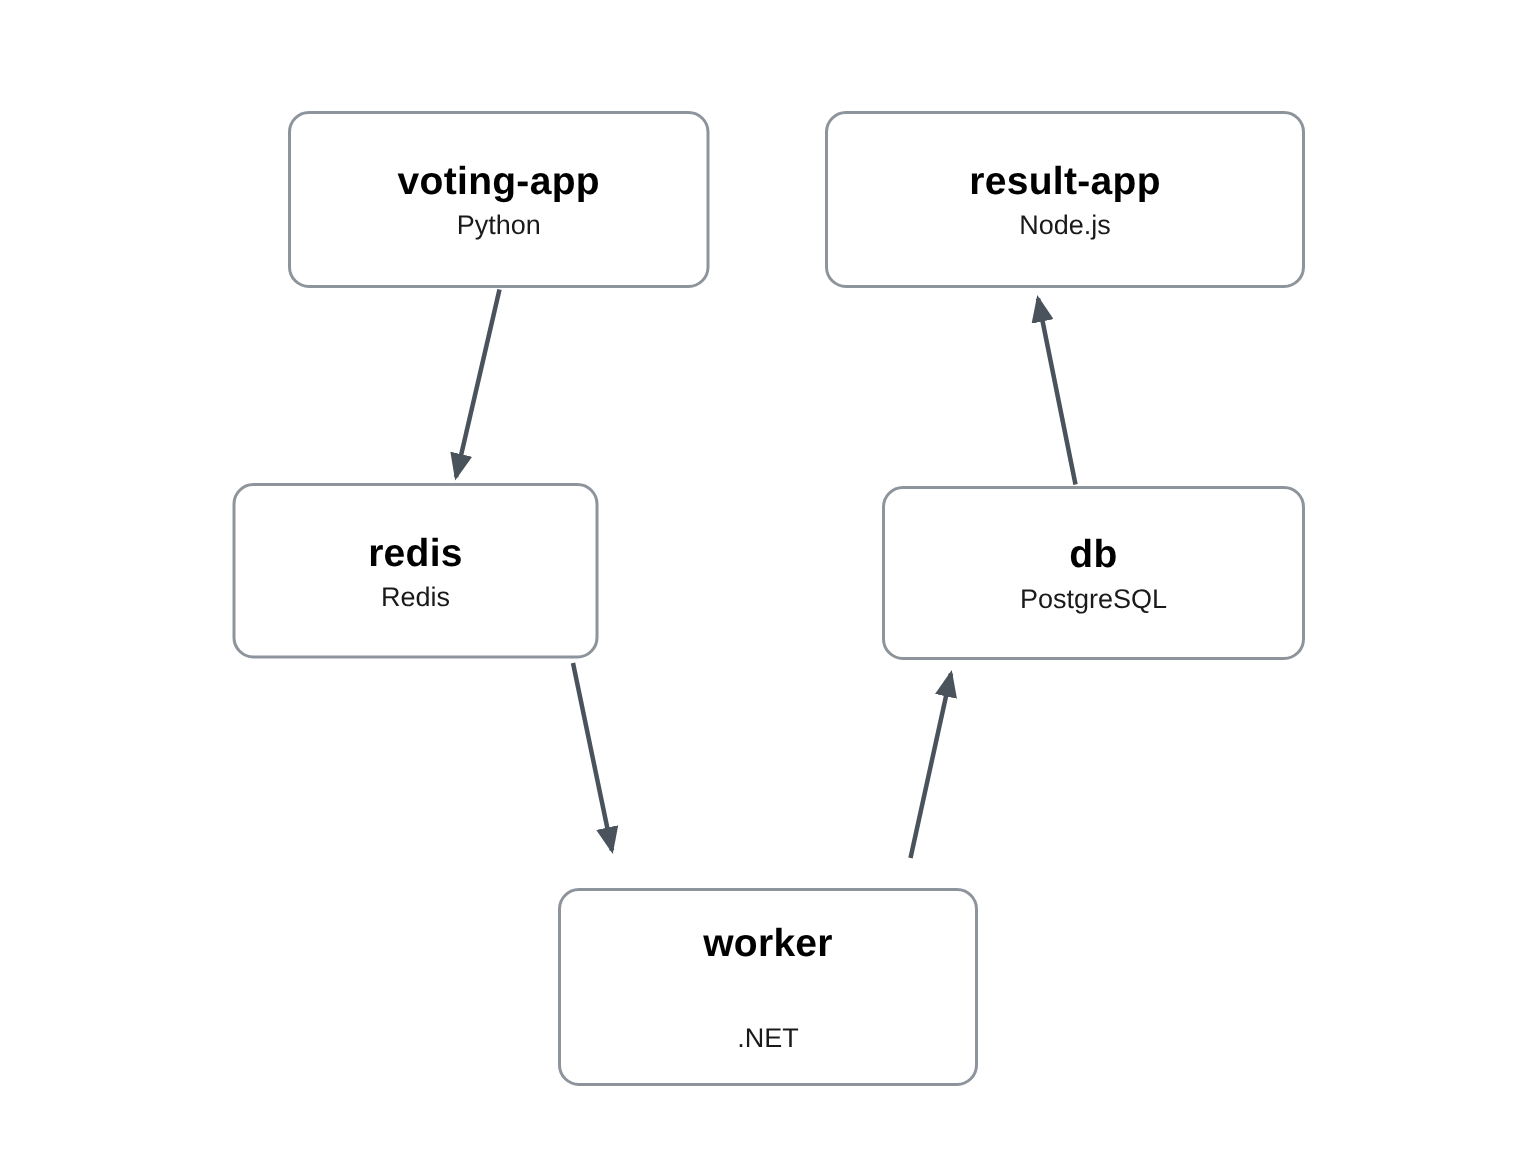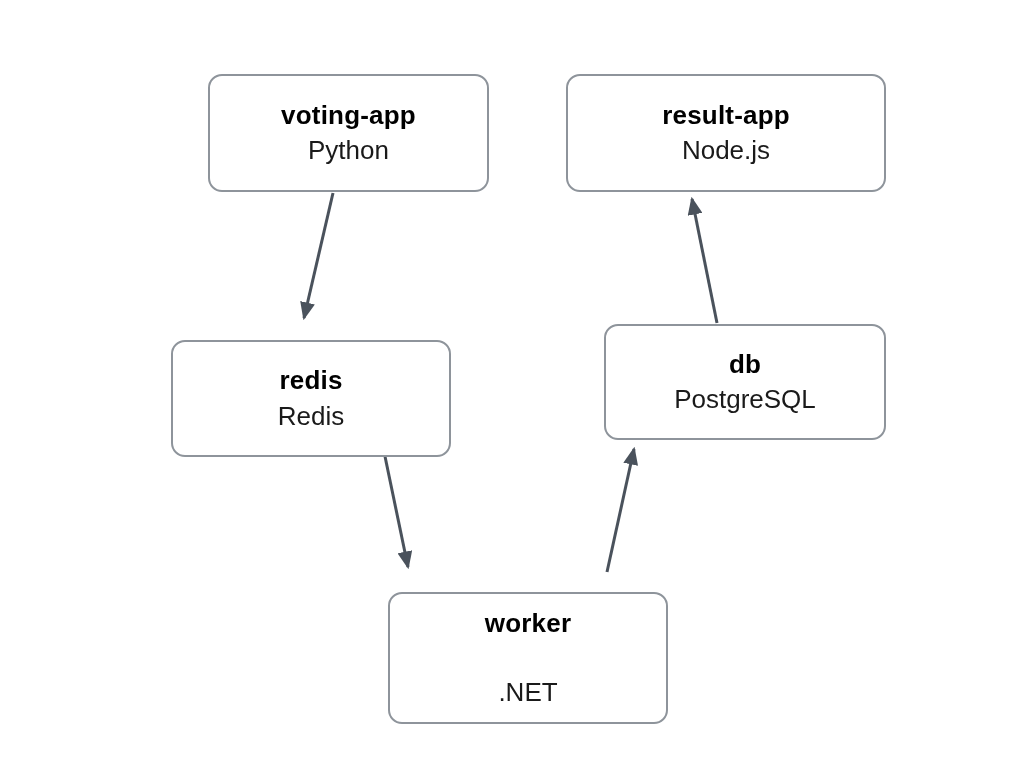--- a/index.html
+++ b/index.html
@@ -28,39 +28,38 @@
     position: absolute;
     box-sizing: border-box;
     background: #ffffff;
     border: 2px solid #8e949b;
     border-radius: 14px;
     display: flex;
     flex-direction: column;
     align-items: center;
     justify-content: center;
     text-align: right;
-    margin-left: 16px;
   }
   .node-title {
     font-size: 26px;
     font-weight: bold;
     color: #000000;
     line-height: 1.35;
     letter-spacing: 0.2px;
   }
   .node-tech {
-    font-size: 26px;
+    font-size: 18px;
     font-weight: normal;
     color: #1a1a1a;
     line-height: 1.35;
   }
   
   .node-voting-app { left: 192px; top: 74px;  width: 281px; height: 118px; }
   .node-result-app { left: 550px; top: 74px;  width: 320px; height: 118px; }
-  .node-redis      { left: 155px; top: 340px; width: 280px; height: 117px; }
+  .node-redis      { left: 155px; top: 322px; width: 244px; height: 117px; }
   .node-db         { left: 588px; top: 324px; width: 282px; height: 116px; }
   .node-worker     { left: 372px; top: 592px; width: 280px; height: 132px; gap: 34px; }
 
   .edge {
     stroke: #4a525c;
     stroke-width: 3;
     fill: none;
   }
 </style>
 </head>

